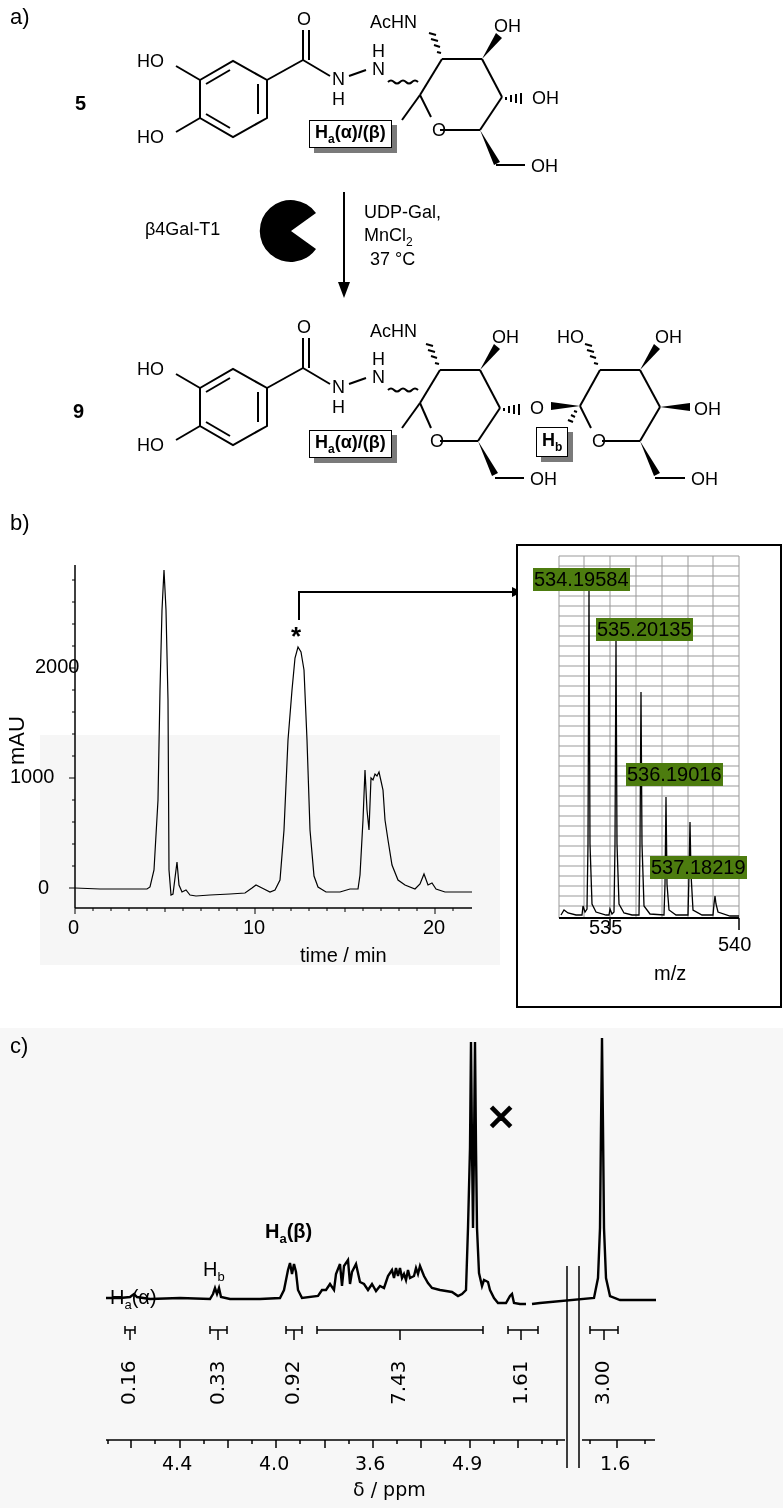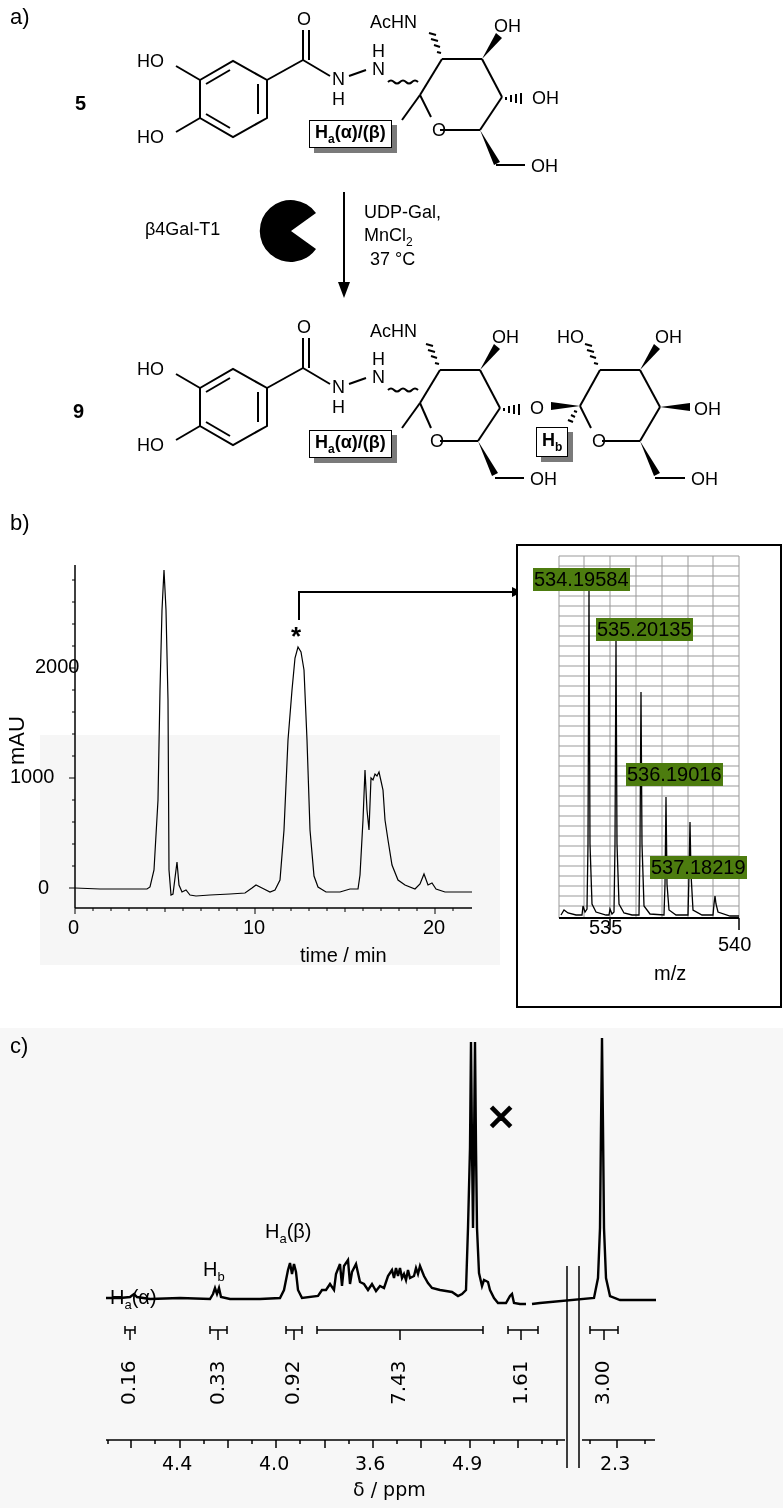--- a/index.html
+++ b/index.html
@@ -359,27 +359,27 @@
       <line x1="494" y1="412" x2="494" y2="416"></line>
       <line x1="542" y1="412" x2="542" y2="416"></line>
     <line x1="590" y1="412" x2="590" y2="416"></line>
       <line x1="617" y1="412" x2="617" y2="420"></line>
       <line x1="645" y1="412" x2="645" y2="416"></line>
   </g>
 </svg>
 <span class="abs" style="left:486px;top:1097px;font-size:36px;font-weight:bold;">✕</span>
 <span class="nmr-lbl" style="left:110px;top:1258px;margin-top:28px;">H<sub>a</sub>(α)</span>
 <span class="nmr-lbl" style="left:203px;top:1258px;">H<sub>b</sub></span>
-<span class="nmr-lbl" style="left:265px;top:1220px;">H<sub>a</sub>(β)</span>
+<span class="nmr-lbl" style="left:265px;top:1220px;font-weight:bold;">H<sub>a</sub>(β)</span>
 
 <span class="integ" style="left:116px;top:1405px;">0.16</span>
 <span class="integ" style="left:205px;top:1405px;">0.33</span>
 <span class="integ" style="left:280px;top:1405px;">0.92</span>
 <span class="integ" style="left:386px;top:1405px;">7.43</span>
 <span class="integ" style="left:508px;top:1405px;">1.61</span>
 <span class="integ" style="left:590px;top:1405px;">3.00</span>
 
 <span class="nmr-tick" style="left:162px;top:1452px;">4.4</span>
 <span class="nmr-tick" style="left:259px;top:1452px;">4.0</span>
 <span class="nmr-tick" style="left:355px;top:1452px;">3.6</span>
 <span class="nmr-tick" style="left:452px;top:1452px;">4.9</span>
-<span class="nmr-tick" style="left:600px;top:1452px;">2.3</span>
+<span class="nmr-tick" style="left:600px;top:1452px;">1.6</span>
 <span class="nmr-tick" style="left:353px;top:1478px;">δ / ppm</span>
 
 </body></html>

